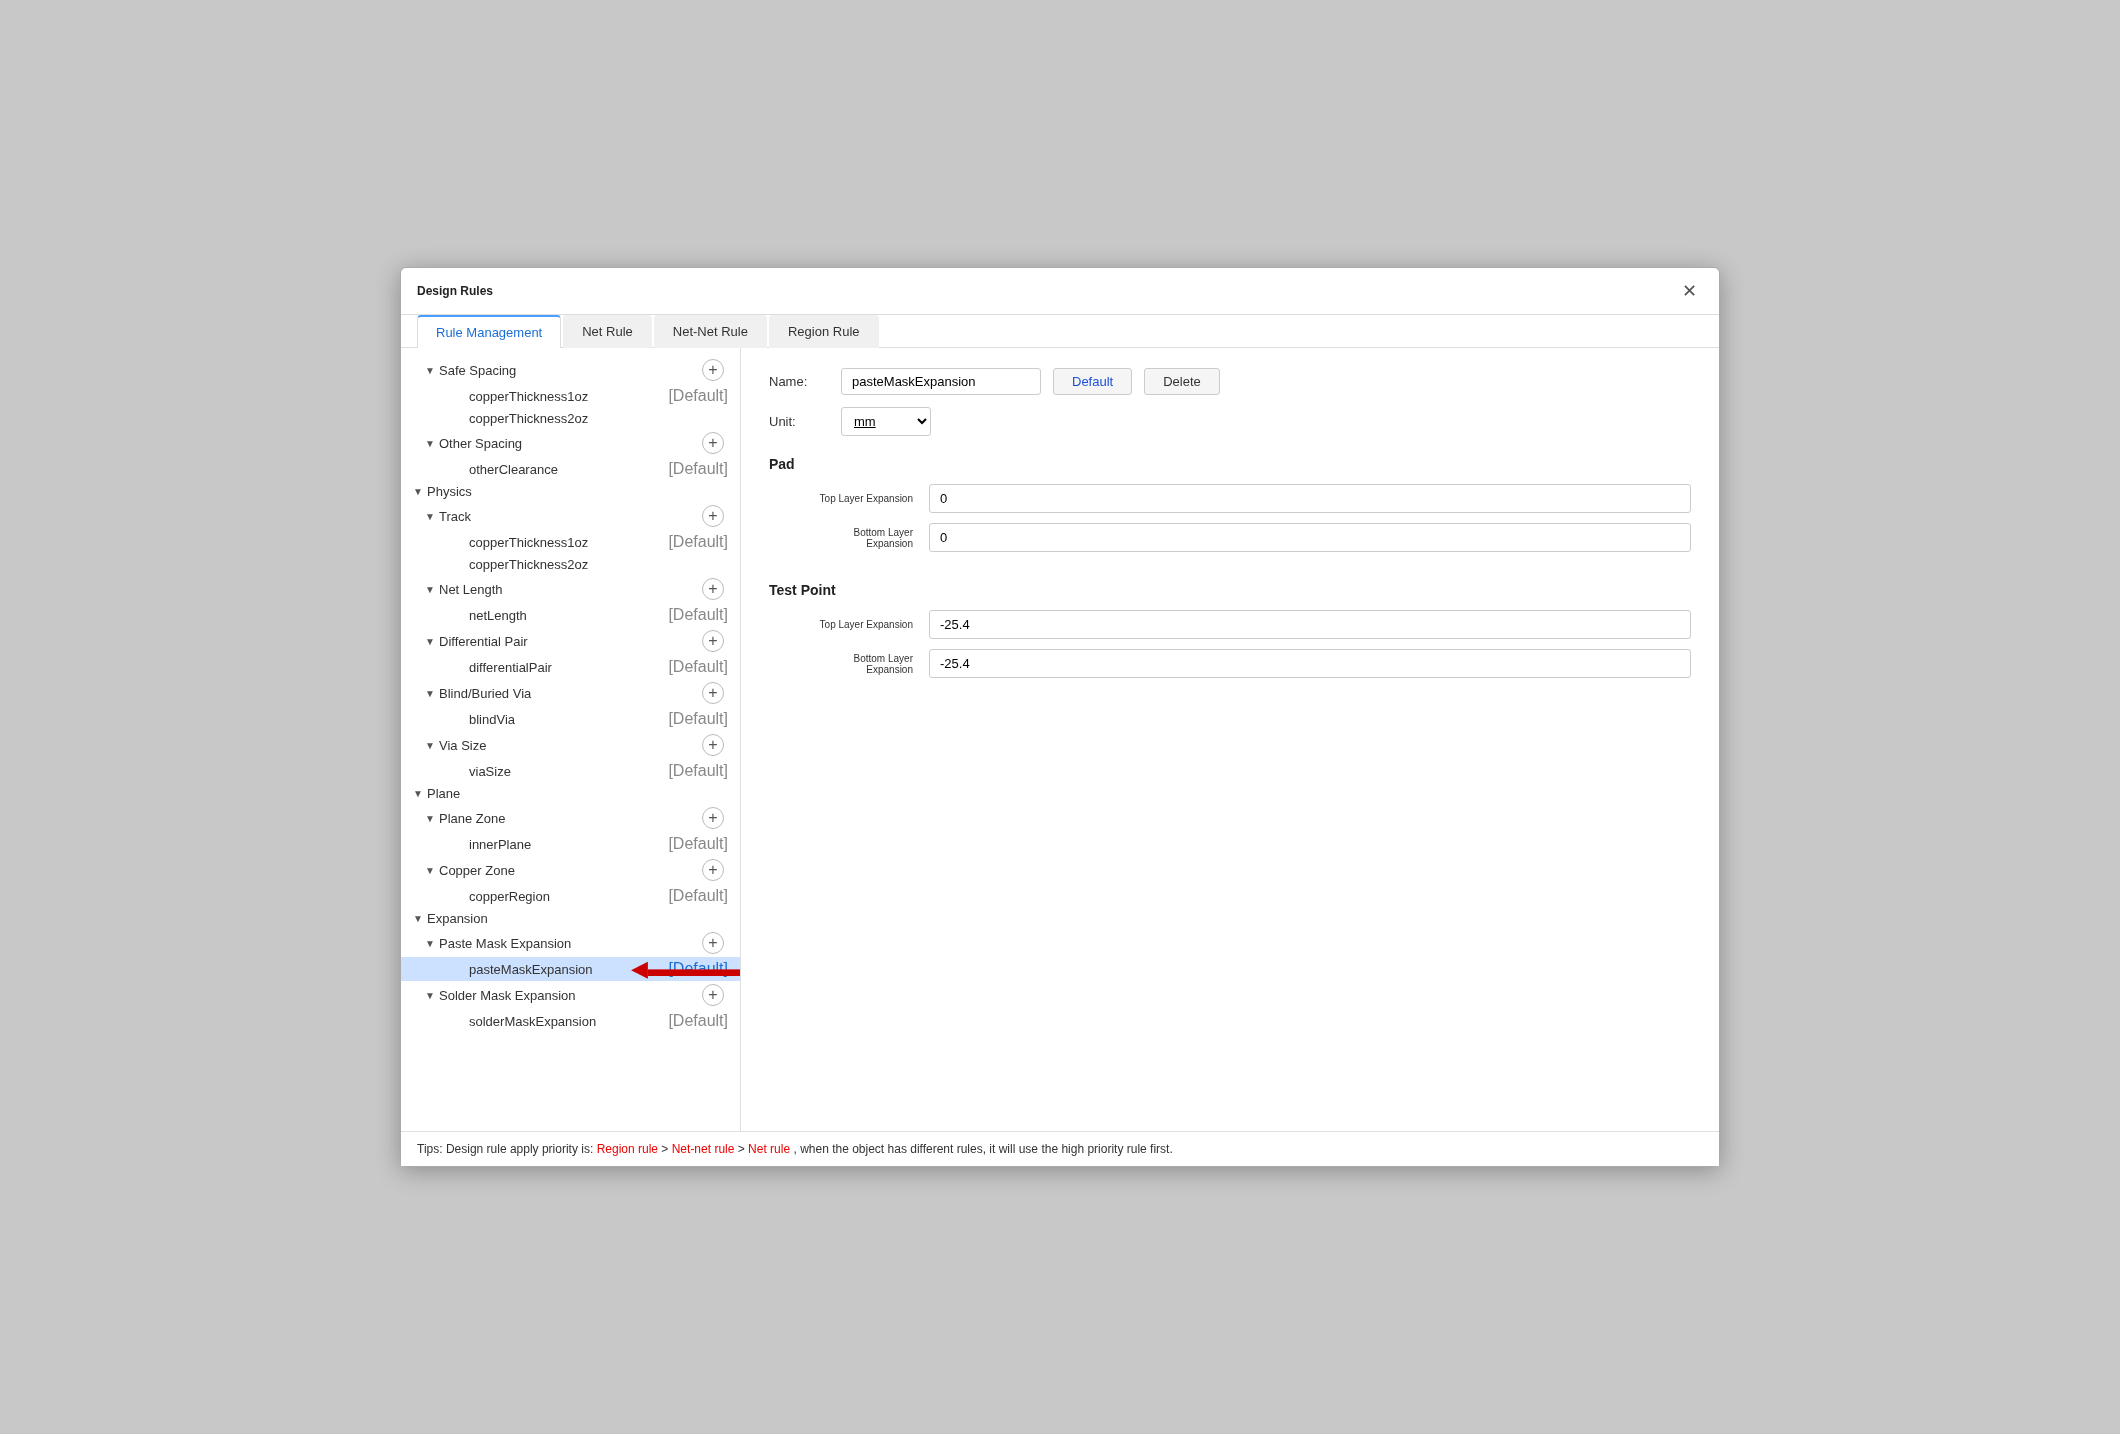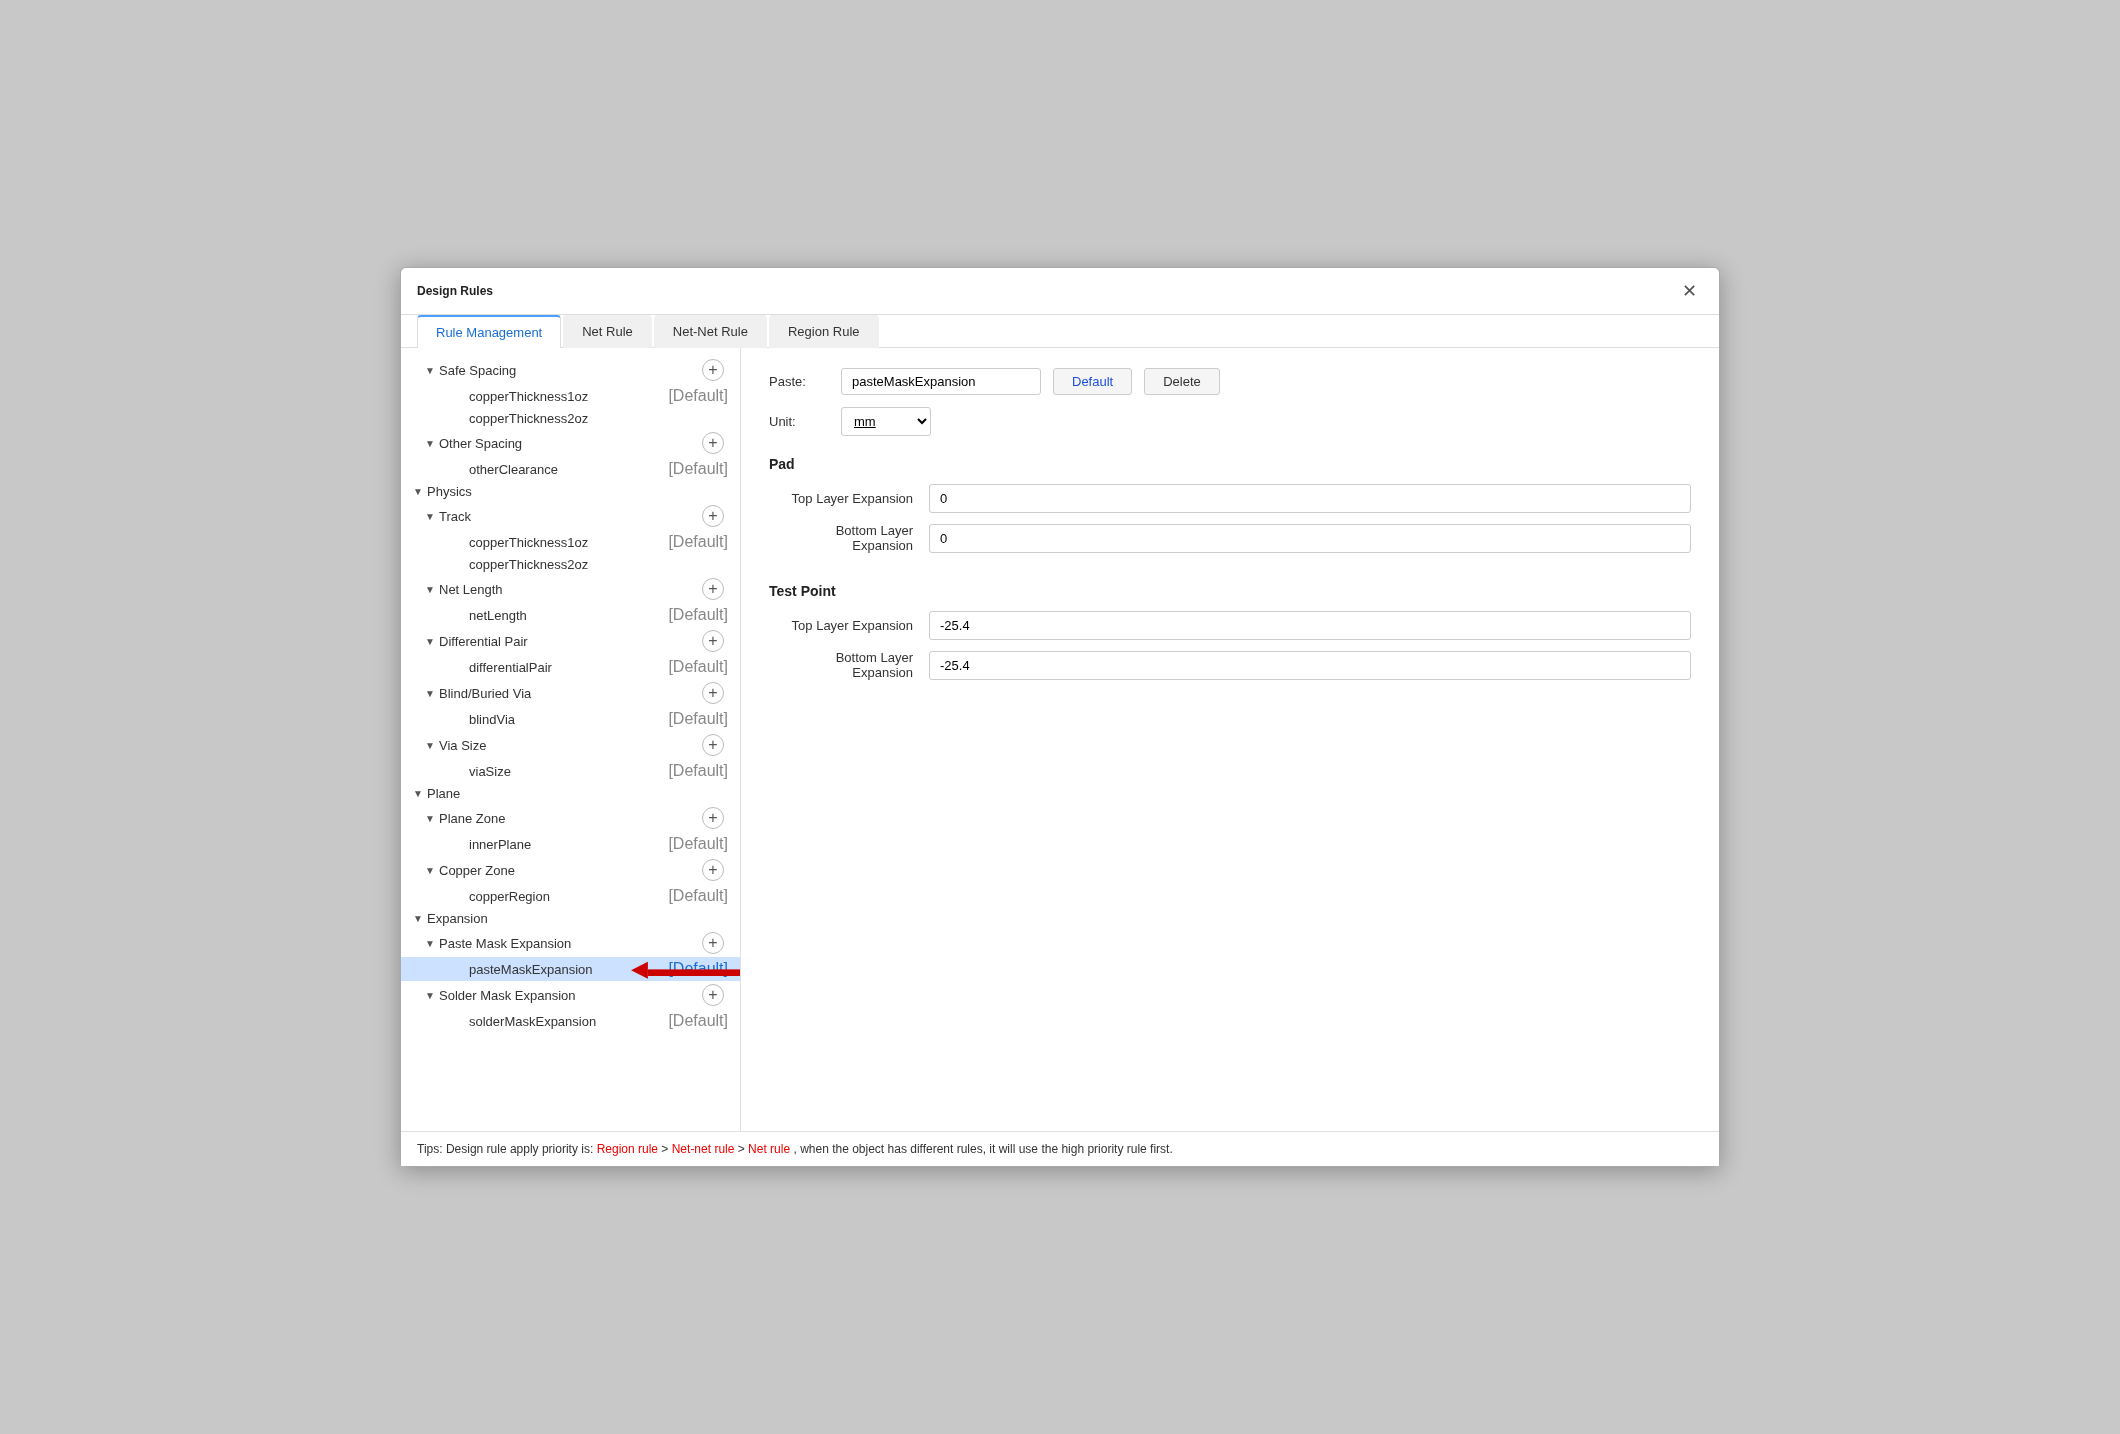--- a/index.html
+++ b/index.html
@@ -182,21 +182,21 @@
       font-weight: 700;
       color: #222;
       margin: 20px 0 12px 0;
     }
     .field-row {
       display: flex;
       align-items: center;
       margin-bottom: 10px;
     }
     .field-label {
-      font-size: 13px;
+      font-size: 10px;
       color: #333;
       text-align: right;
       width: 160px;
       padding-right: 16px;
       flex-shrink: 0;
     }
     .field-input {
       flex: 1;
       border: 1px solid #ccc;
       border-radius: 3px;
@@ -382,21 +382,21 @@
         <span class="arrow" style="width:14px;"></span>
         <span class="label">solderMaskExpansion</span>
         <span class="default-tag">[Default]</span>
       </div>
 
     </div>
 
     <div class="content-area">
 
       <div class="form-row">
-        <span class="form-label">Paste:</span>
+        <span class="form-label">Name:</span>
         <input class="form-input form-input-name" type="text" value="pasteMaskExpansion" style="">
         <button class="form-btn disabled">Default</button>
         <button class="form-btn">Delete</button>
       </div>
 
       <div class="form-row">
         <span class="form-label">Unit:</span>
         <select class="unit-select">
           <option value="mm">mm</option>
           <option value="mil">mil</option>

